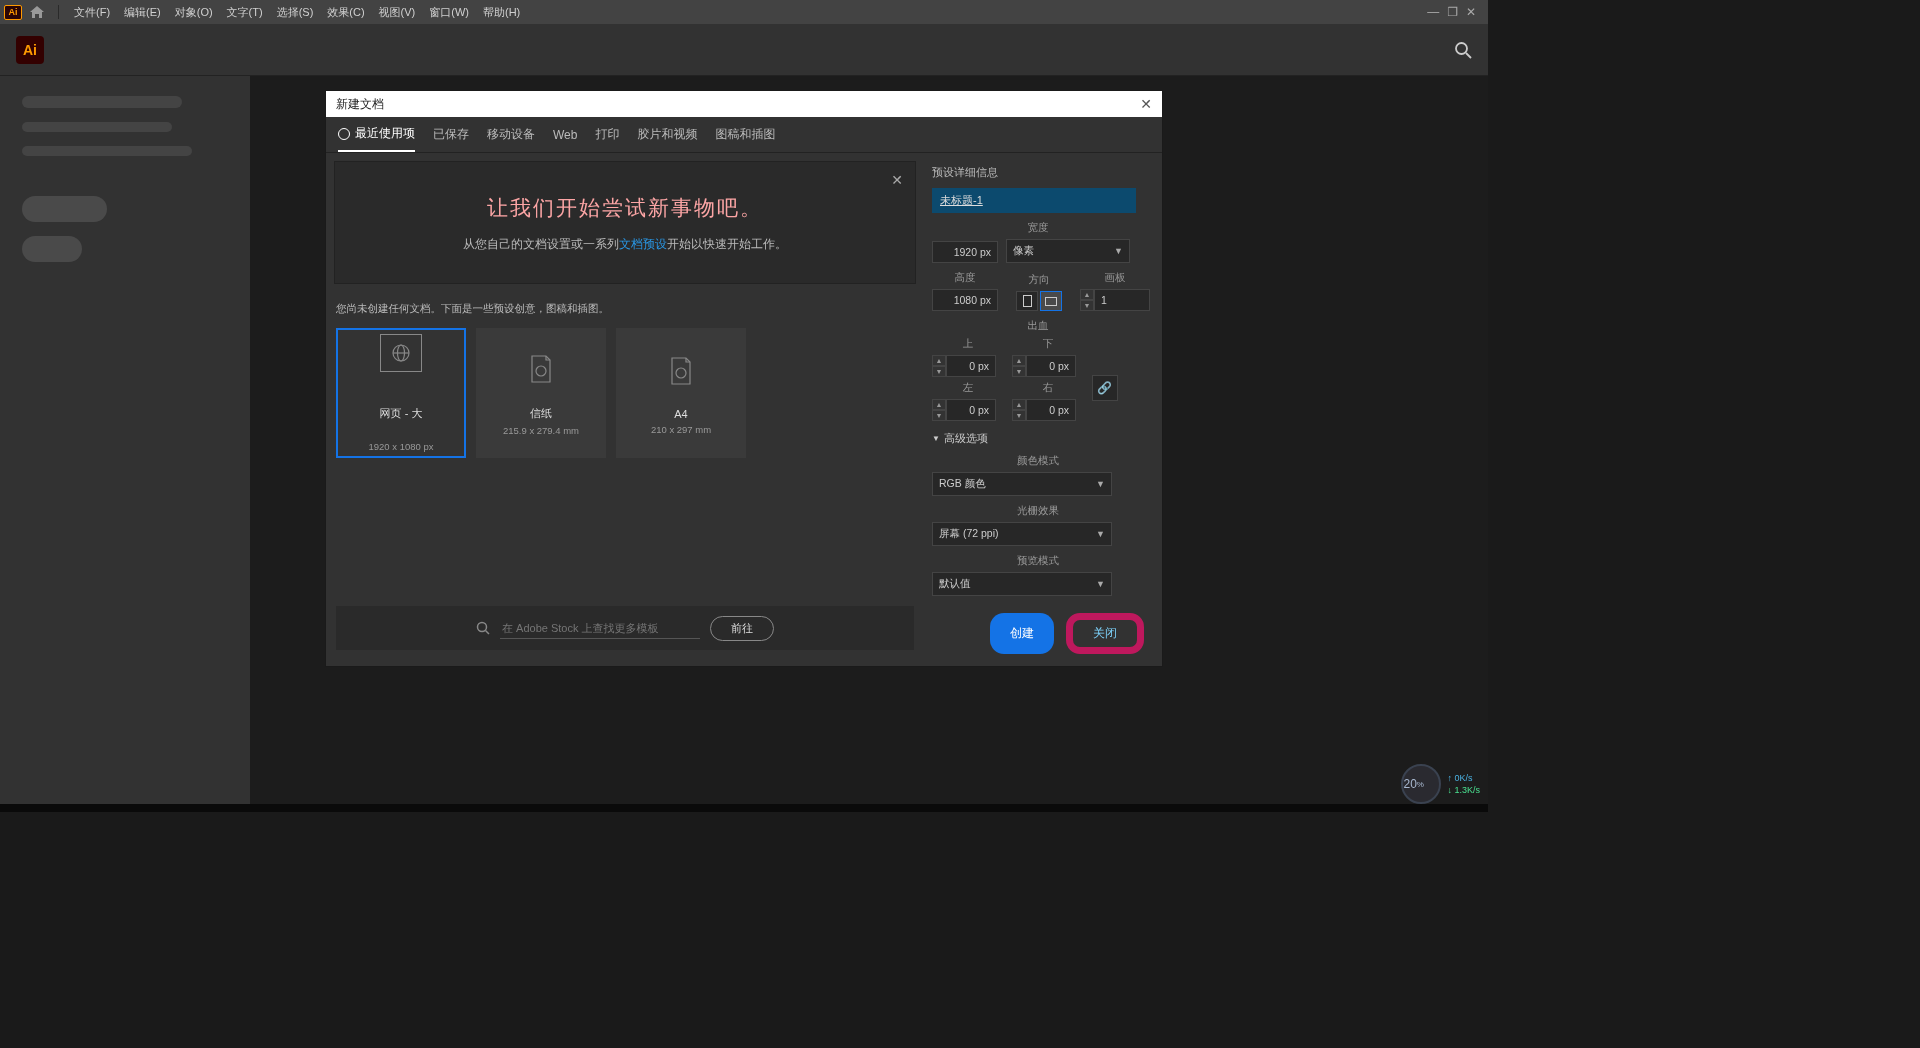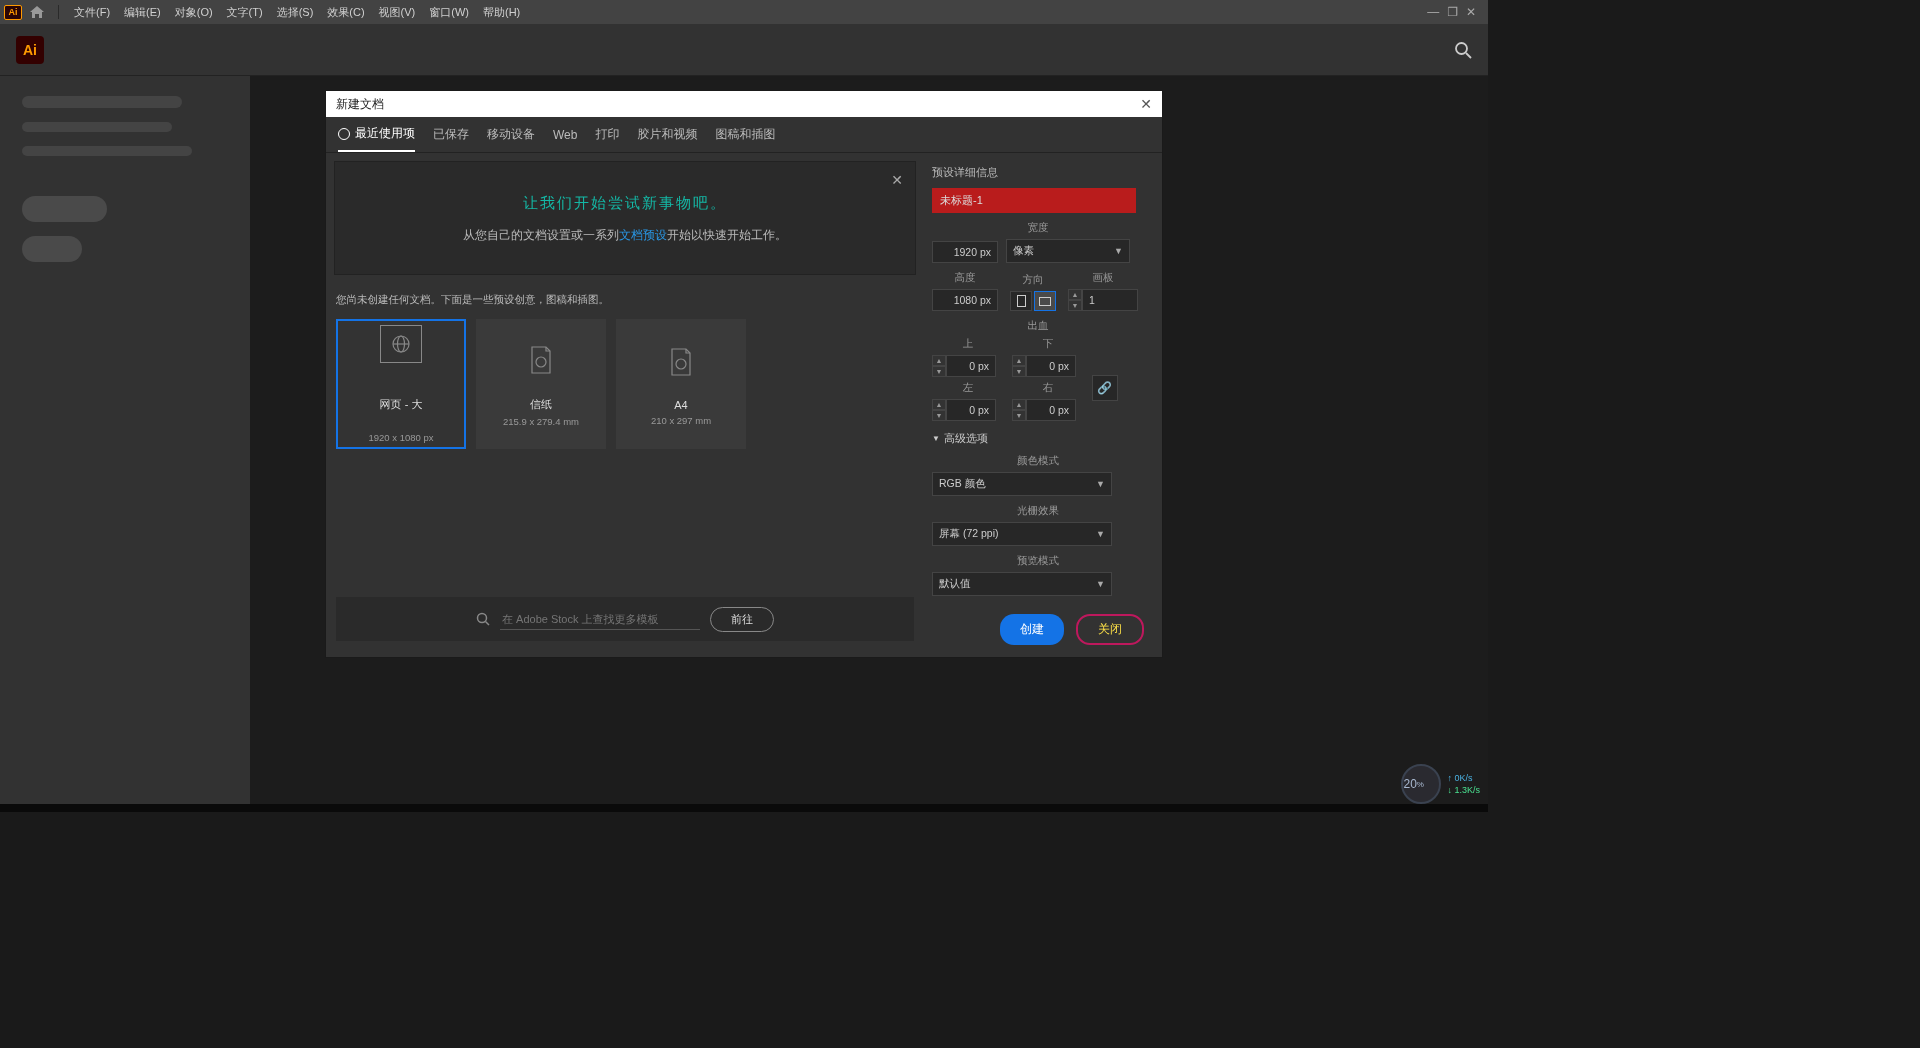--- a/index.html
+++ b/index.html
@@ -37,21 +37,21 @@
 
 .dlg-tabs { display: flex; align-items: center; height: 36px; padding: 0 12px; font-size: 12px; color: #bbb; gap: 18px; border-bottom: 1px solid #222; }
 .dlg-tabs .tab { display: flex; align-items: center; gap: 5px; height: 100%; cursor: pointer; }
 .dlg-tabs .tab.active { color: #fff; border-bottom: 2px solid #fff; }
 .dlg-tabs .clock { width: 12px; height: 12px; border: 1.5px solid #fff; border-radius: 50%; position: relative; }
 
 .dlg-body { display: flex; }
 .dlg-left { width: 598px; padding: 8px; }
 .hero { background: #2a2a2a; border: 1px solid #222; padding: 22px 20px 30px; position: relative; margin-bottom: 18px; }
 .hero .hero-close { position: absolute; right: 12px; top: 10px; color: #aaa; cursor: pointer; font-size: 14px; }
-.hero h2 { color: #14b8a6; font-weight: 300; font-size: 15px; text-align: center; margin: 10px 0 14px; letter-spacing: 2px; }
+.hero h2 { color: #fca5a5; font-weight: 300; font-size: 21px; text-align: center; margin: 10px 0 14px; letter-spacing: 2px; }
 .hero p { text-align: center; font-size: 12px; color: #bbb; }
 .hero p a { color: #2997e5; text-decoration: none; }
 
 .hint { font-size: 10.5px; color: #bbb; padding: 0 2px 12px; }
 
 .presets { display: flex; gap: 10px; padding: 0 2px; }
 .preset { width: 130px; height: 130px; background: #3a3a3a; display: flex; flex-direction: column; align-items: center; justify-content: center; cursor: pointer; }
 .preset.sel { border: 2px solid #1473e6; background: #333; }
 .preset .ic { width: 42px; height: 38px; border: 1.5px solid #888; margin-bottom: 18px; display: flex; align-items: center; justify-content: center; color: #888; font-size: 18px; }
 .preset .nm { font-size: 11px; color: #ddd; margin-bottom: 4px; }
@@ -59,21 +59,21 @@
 
 .stock-bar { margin: 148px 2px 8px; background: #2a2a2a; height: 44px; display: flex; align-items: center; justify-content: center; gap: 10px; }
 .stock-bar .si { color: #888; }
 .stock-bar input { background: transparent; border: none; border-bottom: 1px solid #555; color: #888; font-size: 11px; width: 200px; padding: 4px 2px; outline: none; }
 .stock-bar .go { border: 1px solid #888; color: #ddd; background: transparent; border-radius: 14px; padding: 4px 20px; font-size: 11px; cursor: pointer; }
 
 
 .dlg-right { width: 232px; padding: 12px 12px 12px 8px; font-size: 11px; color: #bbb; position: relative; }
 .dlg-right .lbl { font-size: 10.5px; color: #999; margin: 8px 0 4px; text-align: center; }
 .dlg-right .sec-title { font-size: 11px; color: #bbb; margin-bottom: 8px; }
-.name-field { background: #b91c1c; padding: 5px 8px; color: #ddd; font-size: 11px; width: 204px; }
+.name-field { background: #0c4a6e; padding: 5px 8px; color: #ddd; font-size: 11px; width: 204px; text-decoration: underline; }
 .row { display: flex; gap: 8px; align-items: flex-end; }
 .inp { background: #272727; border: 1px solid #444; color: #ccc; font-size: 10.5px; padding: 4px 6px; width: 66px; text-align: right; }
 .sel { background: #272727; border: 1px solid #444; color: #ccc; font-size: 10.5px; padding: 4px 6px; display: flex; align-items: center; justify-content: space-between; }
 .sel .chev { color: #aaa; font-size: 9px; }
 .orient { display: flex; gap: 2px; }
 .orient .ob { width: 22px; height: 20px; background: #272727; border: 1px solid #444; display: flex; align-items: center; justify-content: center; }
 .orient .ob.active { background: #4a4a4a; border-color: #1473e6; }
 .orient .prect { width: 9px; height: 12px; border: 1px solid #ccc; }
 .orient .lrect { width: 12px; height: 9px; border: 1px solid #ccc; }
 .stepper { display: flex; align-items: stretch; }
@@ -81,21 +81,21 @@
 .stepper .updn span { flex: 1; background: #333; border: 1px solid #444; font-size: 7px; color: #999; display: flex; align-items: center; justify-content: center; }
 .bleed-grid { display: grid; grid-template-columns: 72px 72px 30px; grid-template-rows: auto auto auto auto; gap: 4px 8px; align-items: center; }
 .link-ic { width: 26px; height: 26px; border: 1px solid #444; background: #272727; display: flex; align-items: center; justify-content: center; font-size: 12px; grid-row: 2 / span 3; grid-column: 3; }
 .adv { display: flex; align-items: center; gap: 4px; color: #ccc; font-size: 11px; margin-top: 10px; cursor: pointer; }
 .adv .tri { font-size: 8px; }
 .wide-sel { width: 180px; }
 
 .dlg-footer { position: absolute; bottom: 12px; left: 8px; right: 12px; display: flex; gap: 12px; justify-content: flex-end; }
 .btn { border-radius: 14px; padding: 5px 20px; font-size: 12px; cursor: pointer; border: none; }
 .btn.primary { background: #1473e6; color: #fff; }
-.btn.secondary { background: transparent; border: 2px solid #be185d; color: #fde047; }
+.btn.secondary { background: transparent; border: 7px solid #be185d; color: #7dd3fc; }
 
 
 .net-widget { position: absolute; right: 8px; bottom: 8px; display: flex; align-items: center; gap: 6px; }
 .net-circ { width: 40px; height: 40px; border-radius: 50%; background: #2a2a30; border: 2px solid #3a4250; display: flex; align-items: center; justify-content: flex-start; color: #a8b8d0; font-size: 12px; }
 .net-txt { font-size: 9px; color: #7aa0c0; line-height: 12px; }
 .net-txt .up { color: #4ab0e0; }
 .net-txt .dn { color: #4ae090; }
 
 .bottom-edge { position: absolute; bottom: 0; left: 0; right: 0; height: 8px; background: #0a0a0a; }
 svg { display: block; }
@@ -233,21 +233,21 @@
 
           <div class="lbl">宽度</div>
           <div class="row">
             <div class="inp">1920 px</div>
             <div class="sel" style="width:124px">
               <span>像素</span>
               <span class="chev">▼</span>
             </div>
           </div>
 
-          <div class="row" style="gap:12px">
+          <div class="row" style="gap:18px">
             <div>
               <div class="lbl">高度</div>
               <div class="inp">1080 px</div>
             </div>
             <div>
               <div class="lbl">方向</div>
               <div class="orient">
                 <div class="ob">
                     <div class="prect"></div>
                   </div>

